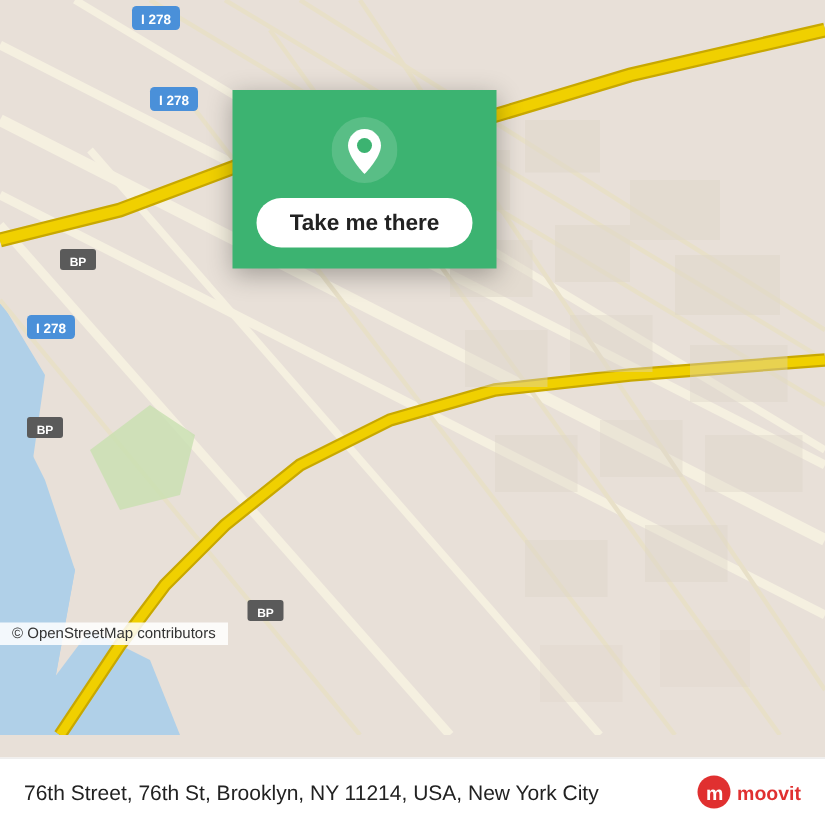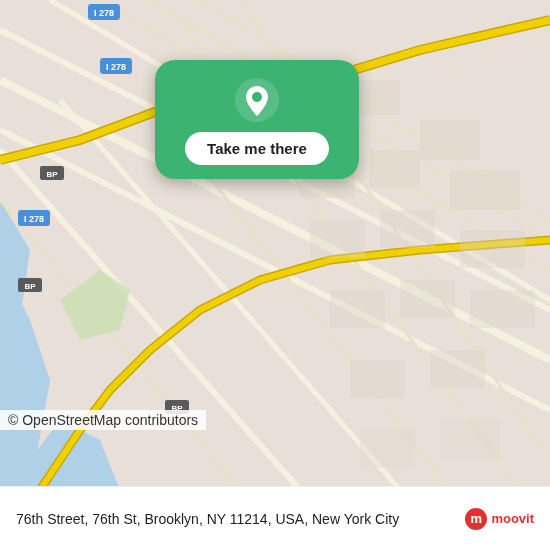--- a/index.html
+++ b/index.html
@@ -24,23 +24,23 @@
       position: absolute;
       top: 0; left: 0;
       width: 100%; height: 100%;
     }
 
     
     .popup-card {
       position: absolute;
       top: 60px;
       left: 155px;
-      width: 204px;
+      width: 176px;
       background: #3cb371;
-      border-radius: 20px;
+      border-radius: 0;
       display: flex;
       flex-direction: column;
       align-items: center;
       padding: 18px 20px 14px 20px;
       box-shadow: 0 4px 16px rgba(0,0,0,0.3);
       z-index: 10;
     }
 
     .pin-icon {
       width: 44px;
@@ -60,32 +60,32 @@
       white-space: nowrap;
     }
 
     
     .attribution-bar {
       position: absolute;
       bottom: 60px;
       left: 0;
       background: rgba(255,255,255,0.85);
       padding: 2px 8px;
-      font-size: 14px;
+      font-size: 10px;
       color: #333;
       z-index: 5;
     }
 
     
     .bottom-bar {
       position: absolute;
       bottom: 0;
       left: 0;
       width: 550px;
-      height: 64px;
+      height: 45px;
       background: white;
       display: flex;
       align-items: center;
       padding: 0 16px;
       justify-content: space-between;
       border-top: 1px solid #eee;
       z-index: 20;
     }
 
     .bottom-bar-text {

